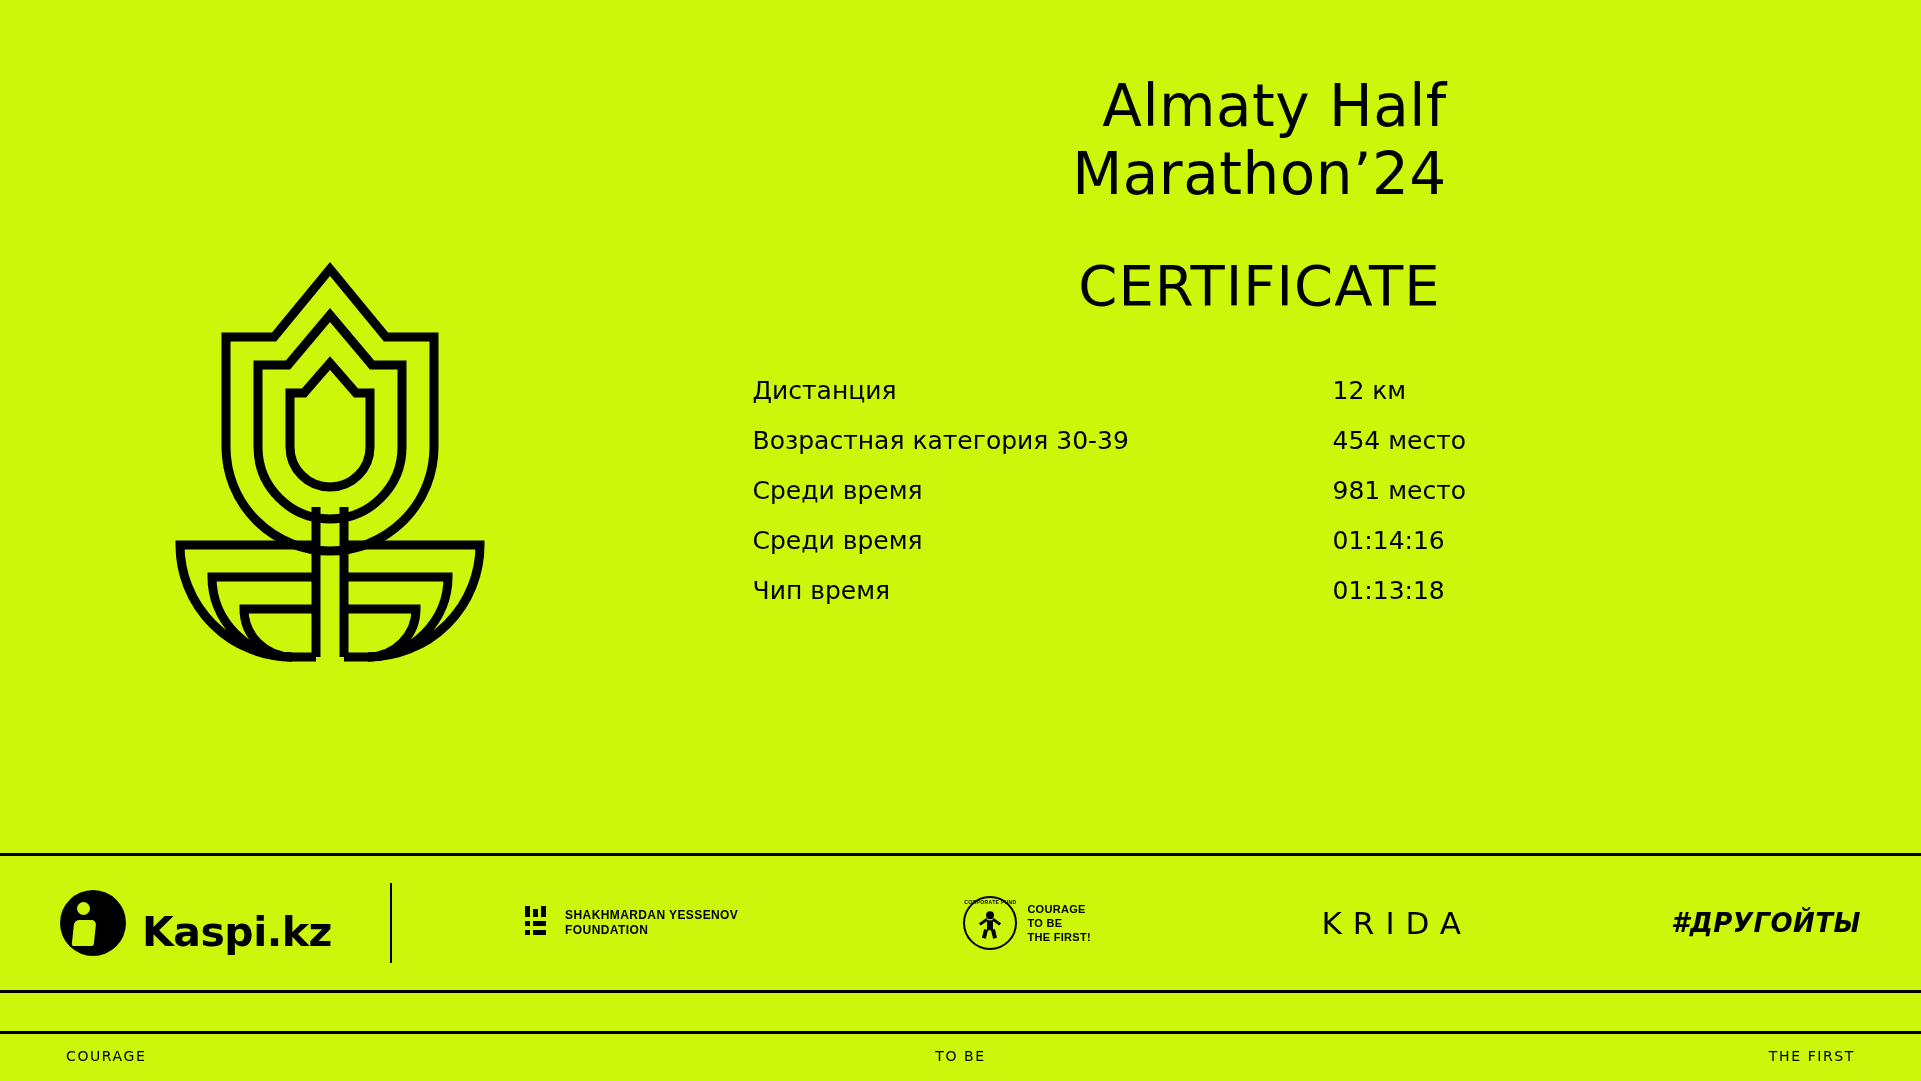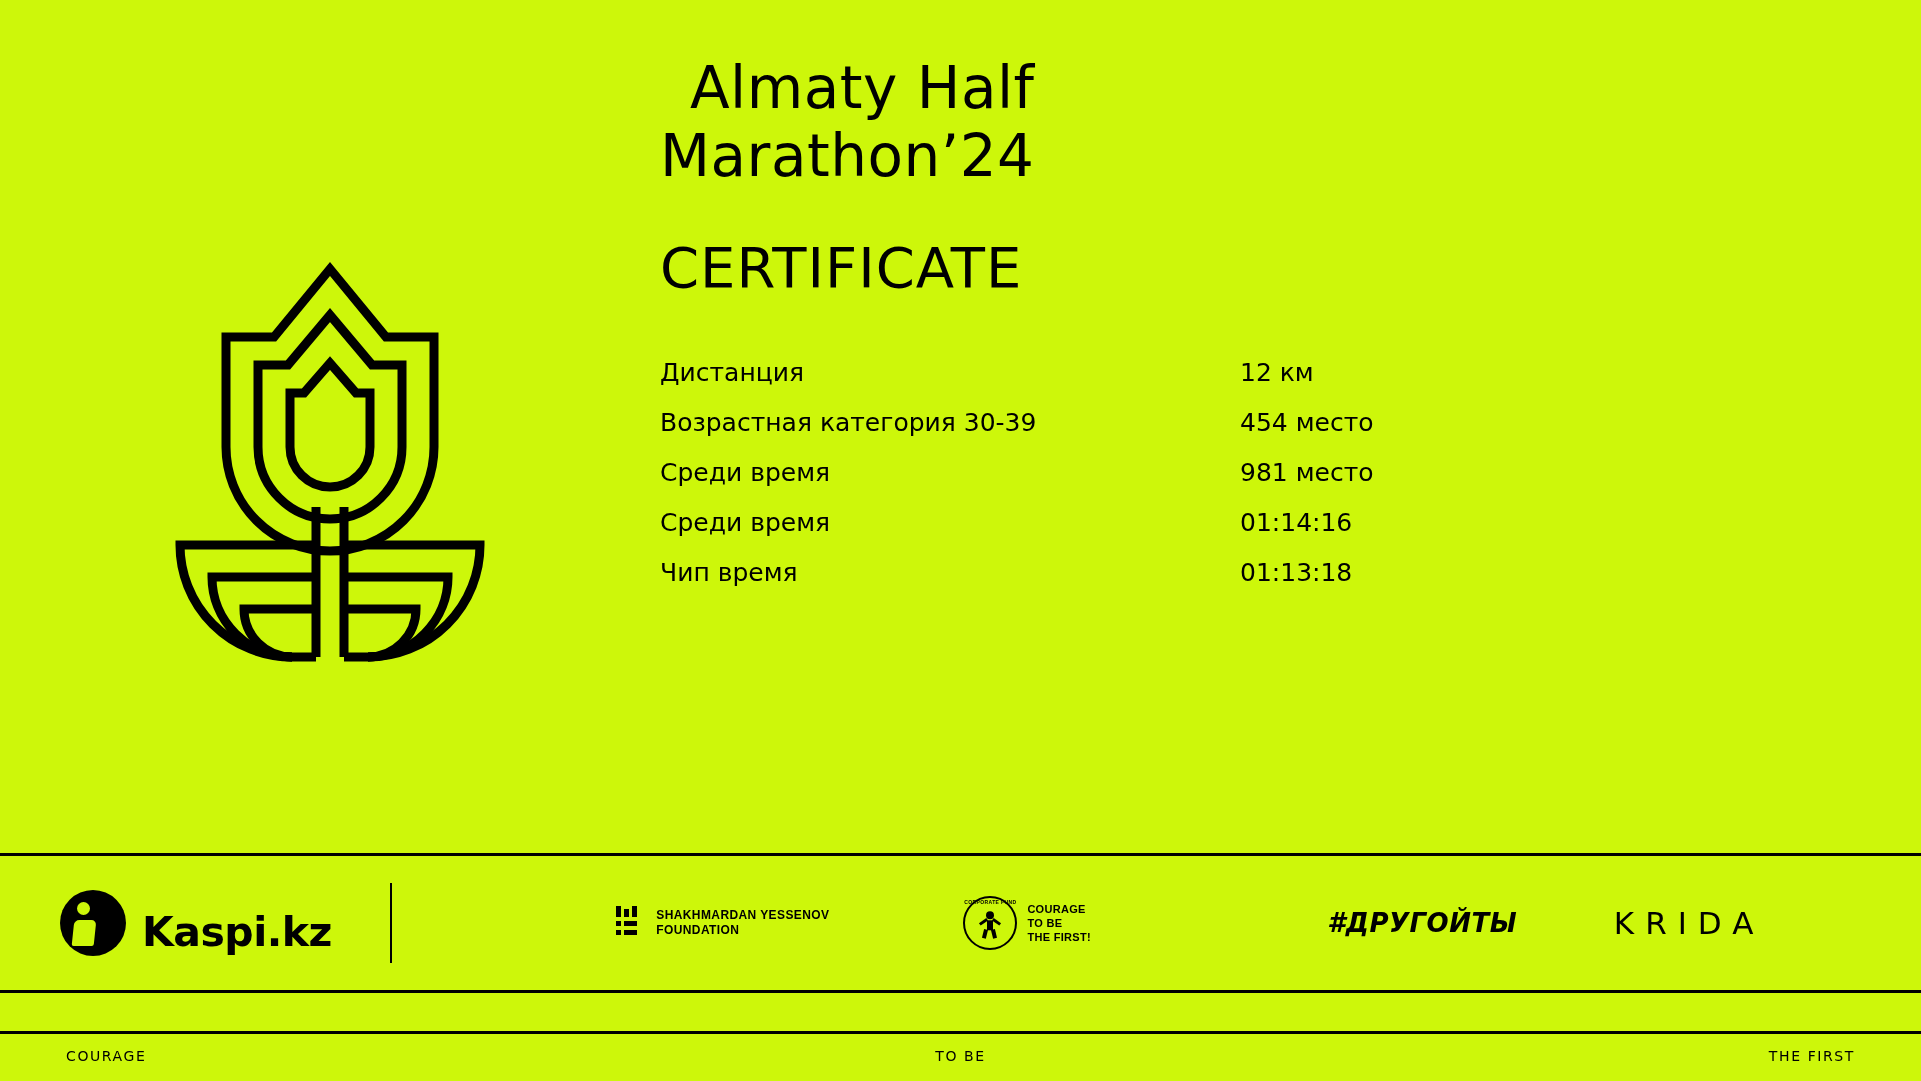--- a/index.html
+++ b/index.html
@@ -35,24 +35,24 @@
     width: 660px;
     display: flex;
     align-items: center;
     justify-content: center;
     padding-top: 20px;
   }
 
   .info-area {
     flex: 1;
     padding-right: 62px;
-    padding-top: 54px;
+    padding-top: 72px;
     display: flex;
     flex-direction: column;
-    align-items: flex-start;
+    align-items: center;
   }
 
   .event-title {
     font-size: 58px;
     line-height: 1.18;
     font-weight: 400;
     letter-spacing: 0.5px;
     text-align: right;
     margin: 0;
     font-family: "DejaVu Sans", sans-serif;
@@ -83,20 +83,21 @@
   }
   .result-row {
     display: flex;
     font-size: 25px;
     line-height: 50px;
     font-family: "DejaVu Sans", sans-serif;
   }
   .result-label {
     width: 580px;
     text-align: left;
+    margin-left: 8px;
   }
   .result-value {
     flex: 1;
     text-align: left;
   }
 
   
   .sponsor-bar {
     height: 140px;
     border-top: 3px solid #000;
@@ -245,21 +246,21 @@
 
   .drugoity {
     font-size: 26px;
     font-weight: bold;
     font-style: italic;
     letter-spacing: 0.5px;
     font-family: "DejaVu Sans", sans-serif;
   }
 
   .sp-slot { display: flex; align-items: center; justify-content: center; }
-  .sp1 { flex: 1.15; justify-content: flex-end; }
+  .sp1 { flex: 1.15; }
   .sp2 { flex: 1.15; }
   .sp3 { flex: 1.0; }
   .sp4 { flex: 0.85; justify-content: flex-end; }
 
   
   .footer-gap {
     height: 38px;
   }
   .footer {
     height: 46px;
@@ -387,26 +388,26 @@
           </span>
         </span>
         <span class="cf-text">
           <span>COURAGE</span><br>
           <span>TO BE</span><br>
           <span>THE FIRST!</span>
         </span>
       </div>
     </div>
 
+    <div class="sp-slot sp3">
+      <span class="krida">KRIDA</span>
+    </div>
+
     <div class="sp-slot sp4">
       <span class="drugoity">#ДРУГОЙТЫ</span>
-    </div>
-
-    <div class="sp-slot sp3">
-      <span class="krida">KRIDA</span>
     </div>
   </div>
 
   <div class="footer-gap"></div>
 
   <div class="footer">
     <div class="f-left">COURAGE</div>
     <div class="f-mid">TO BE</div>
     <div class="f-right">THE FIRST</div>
   </div>

